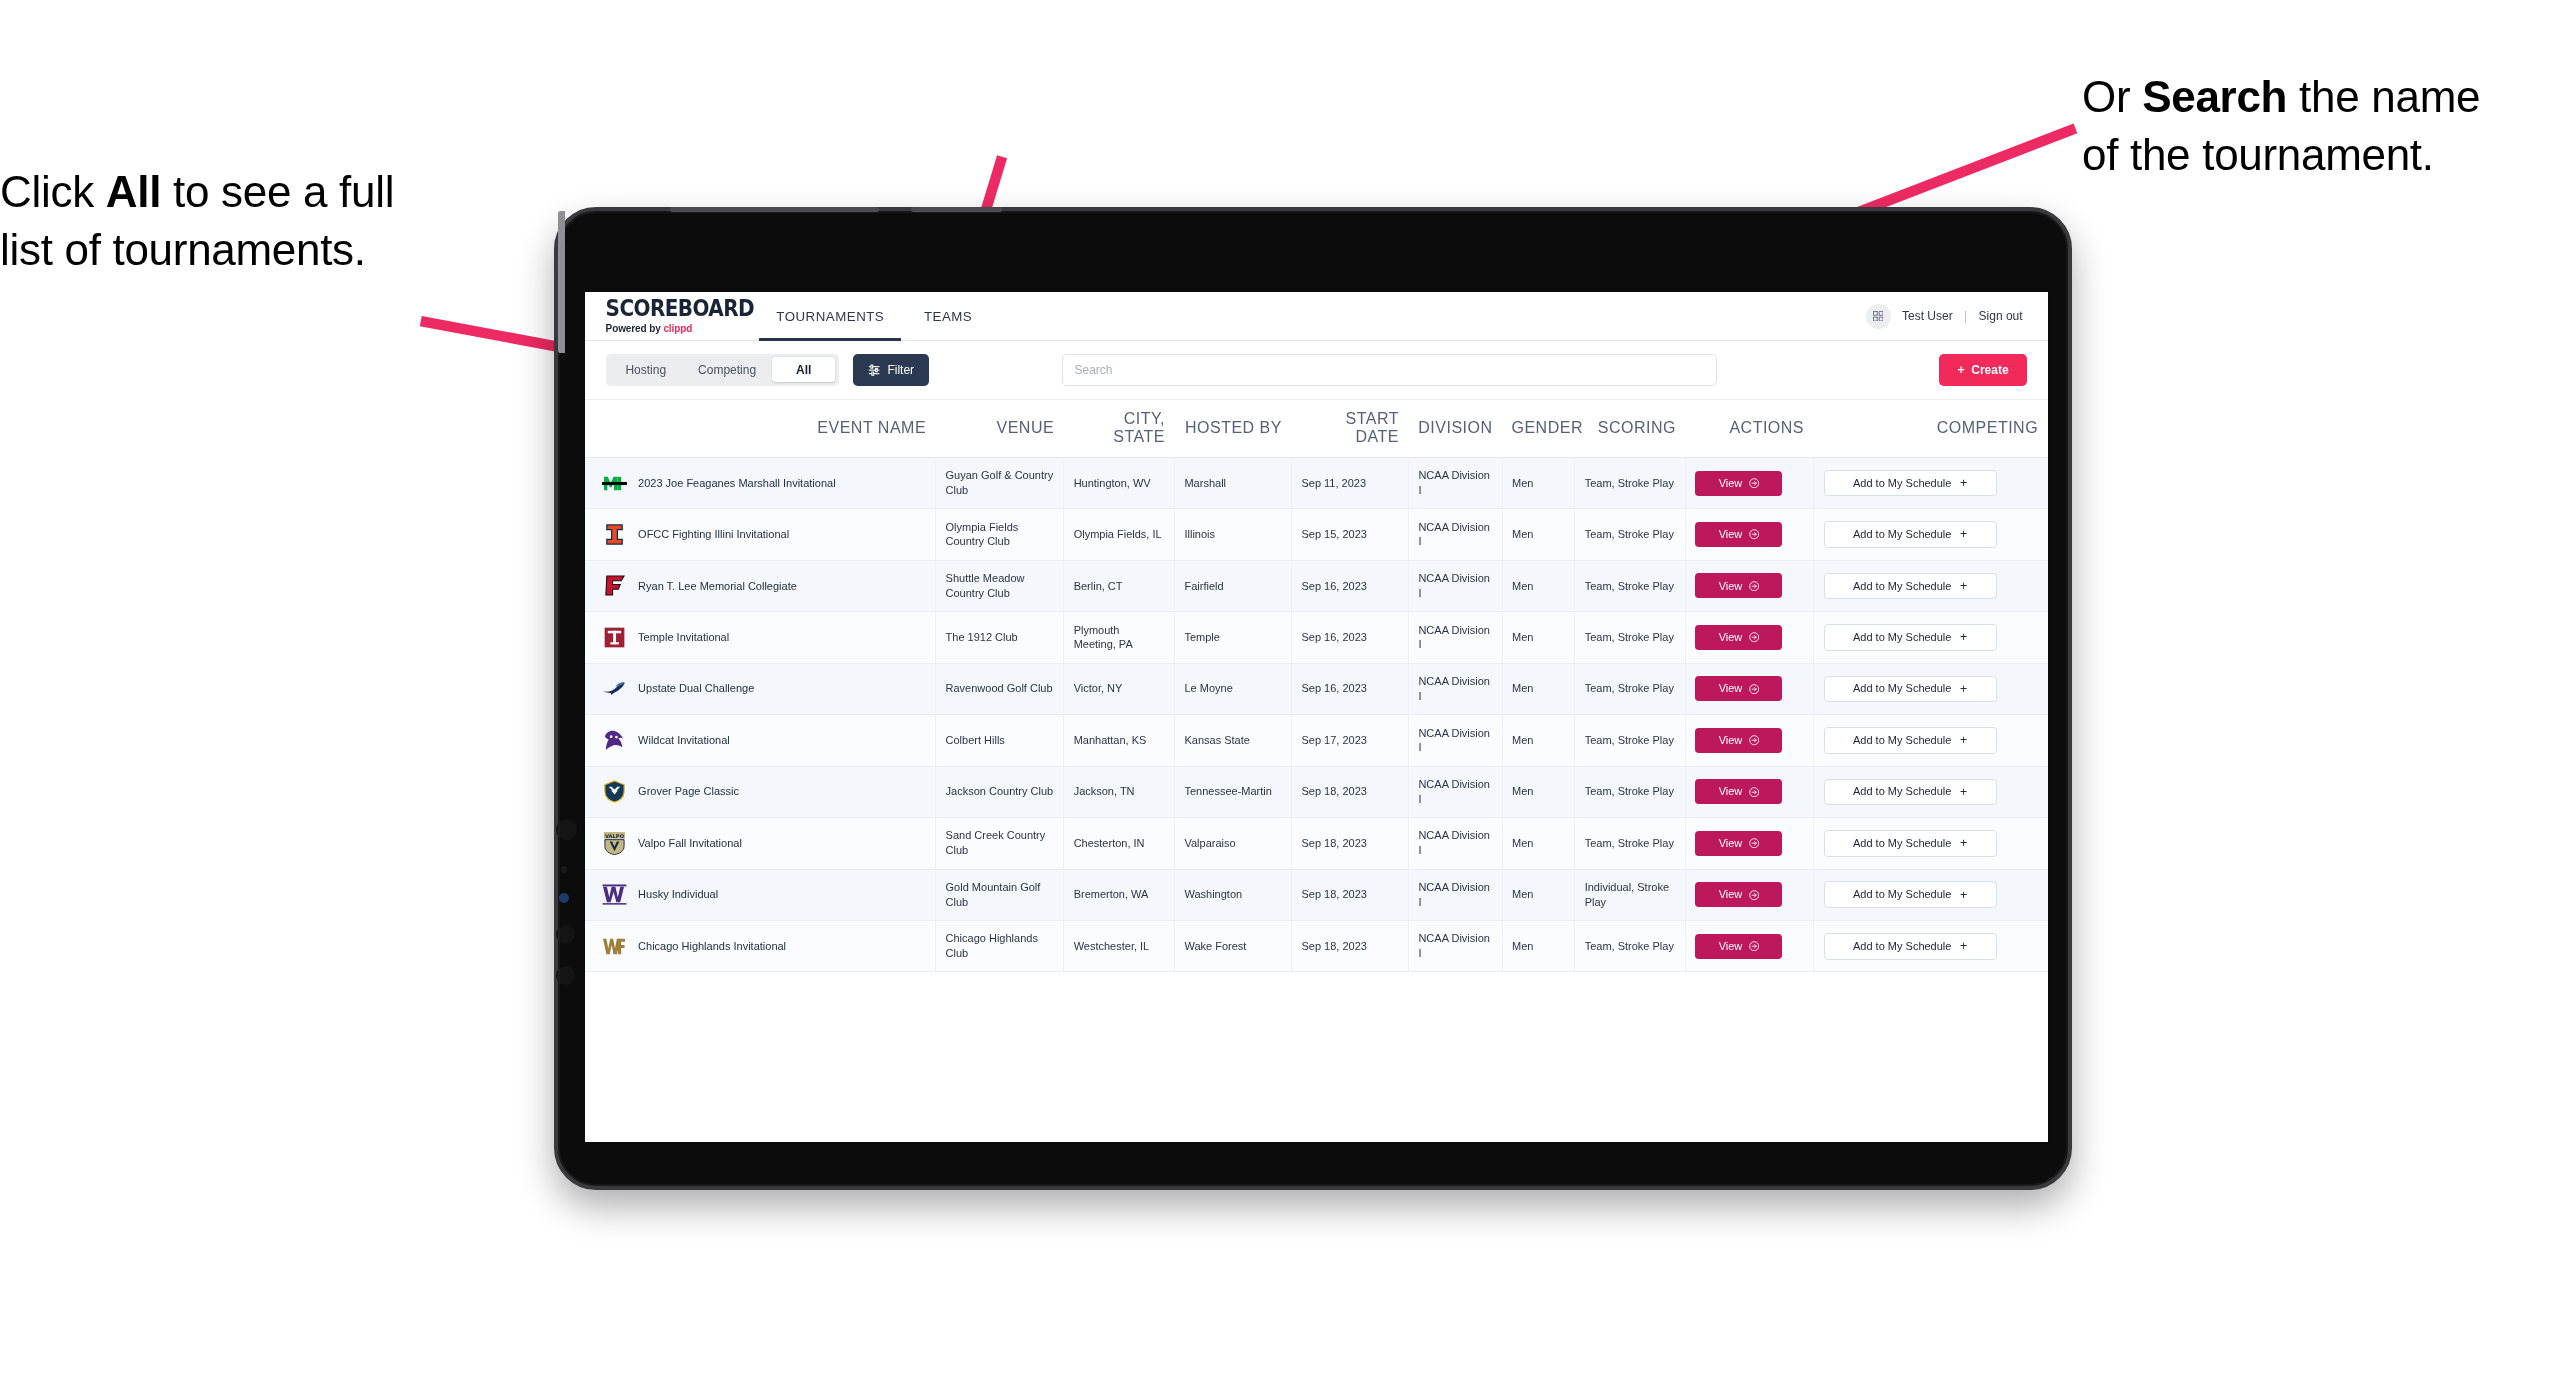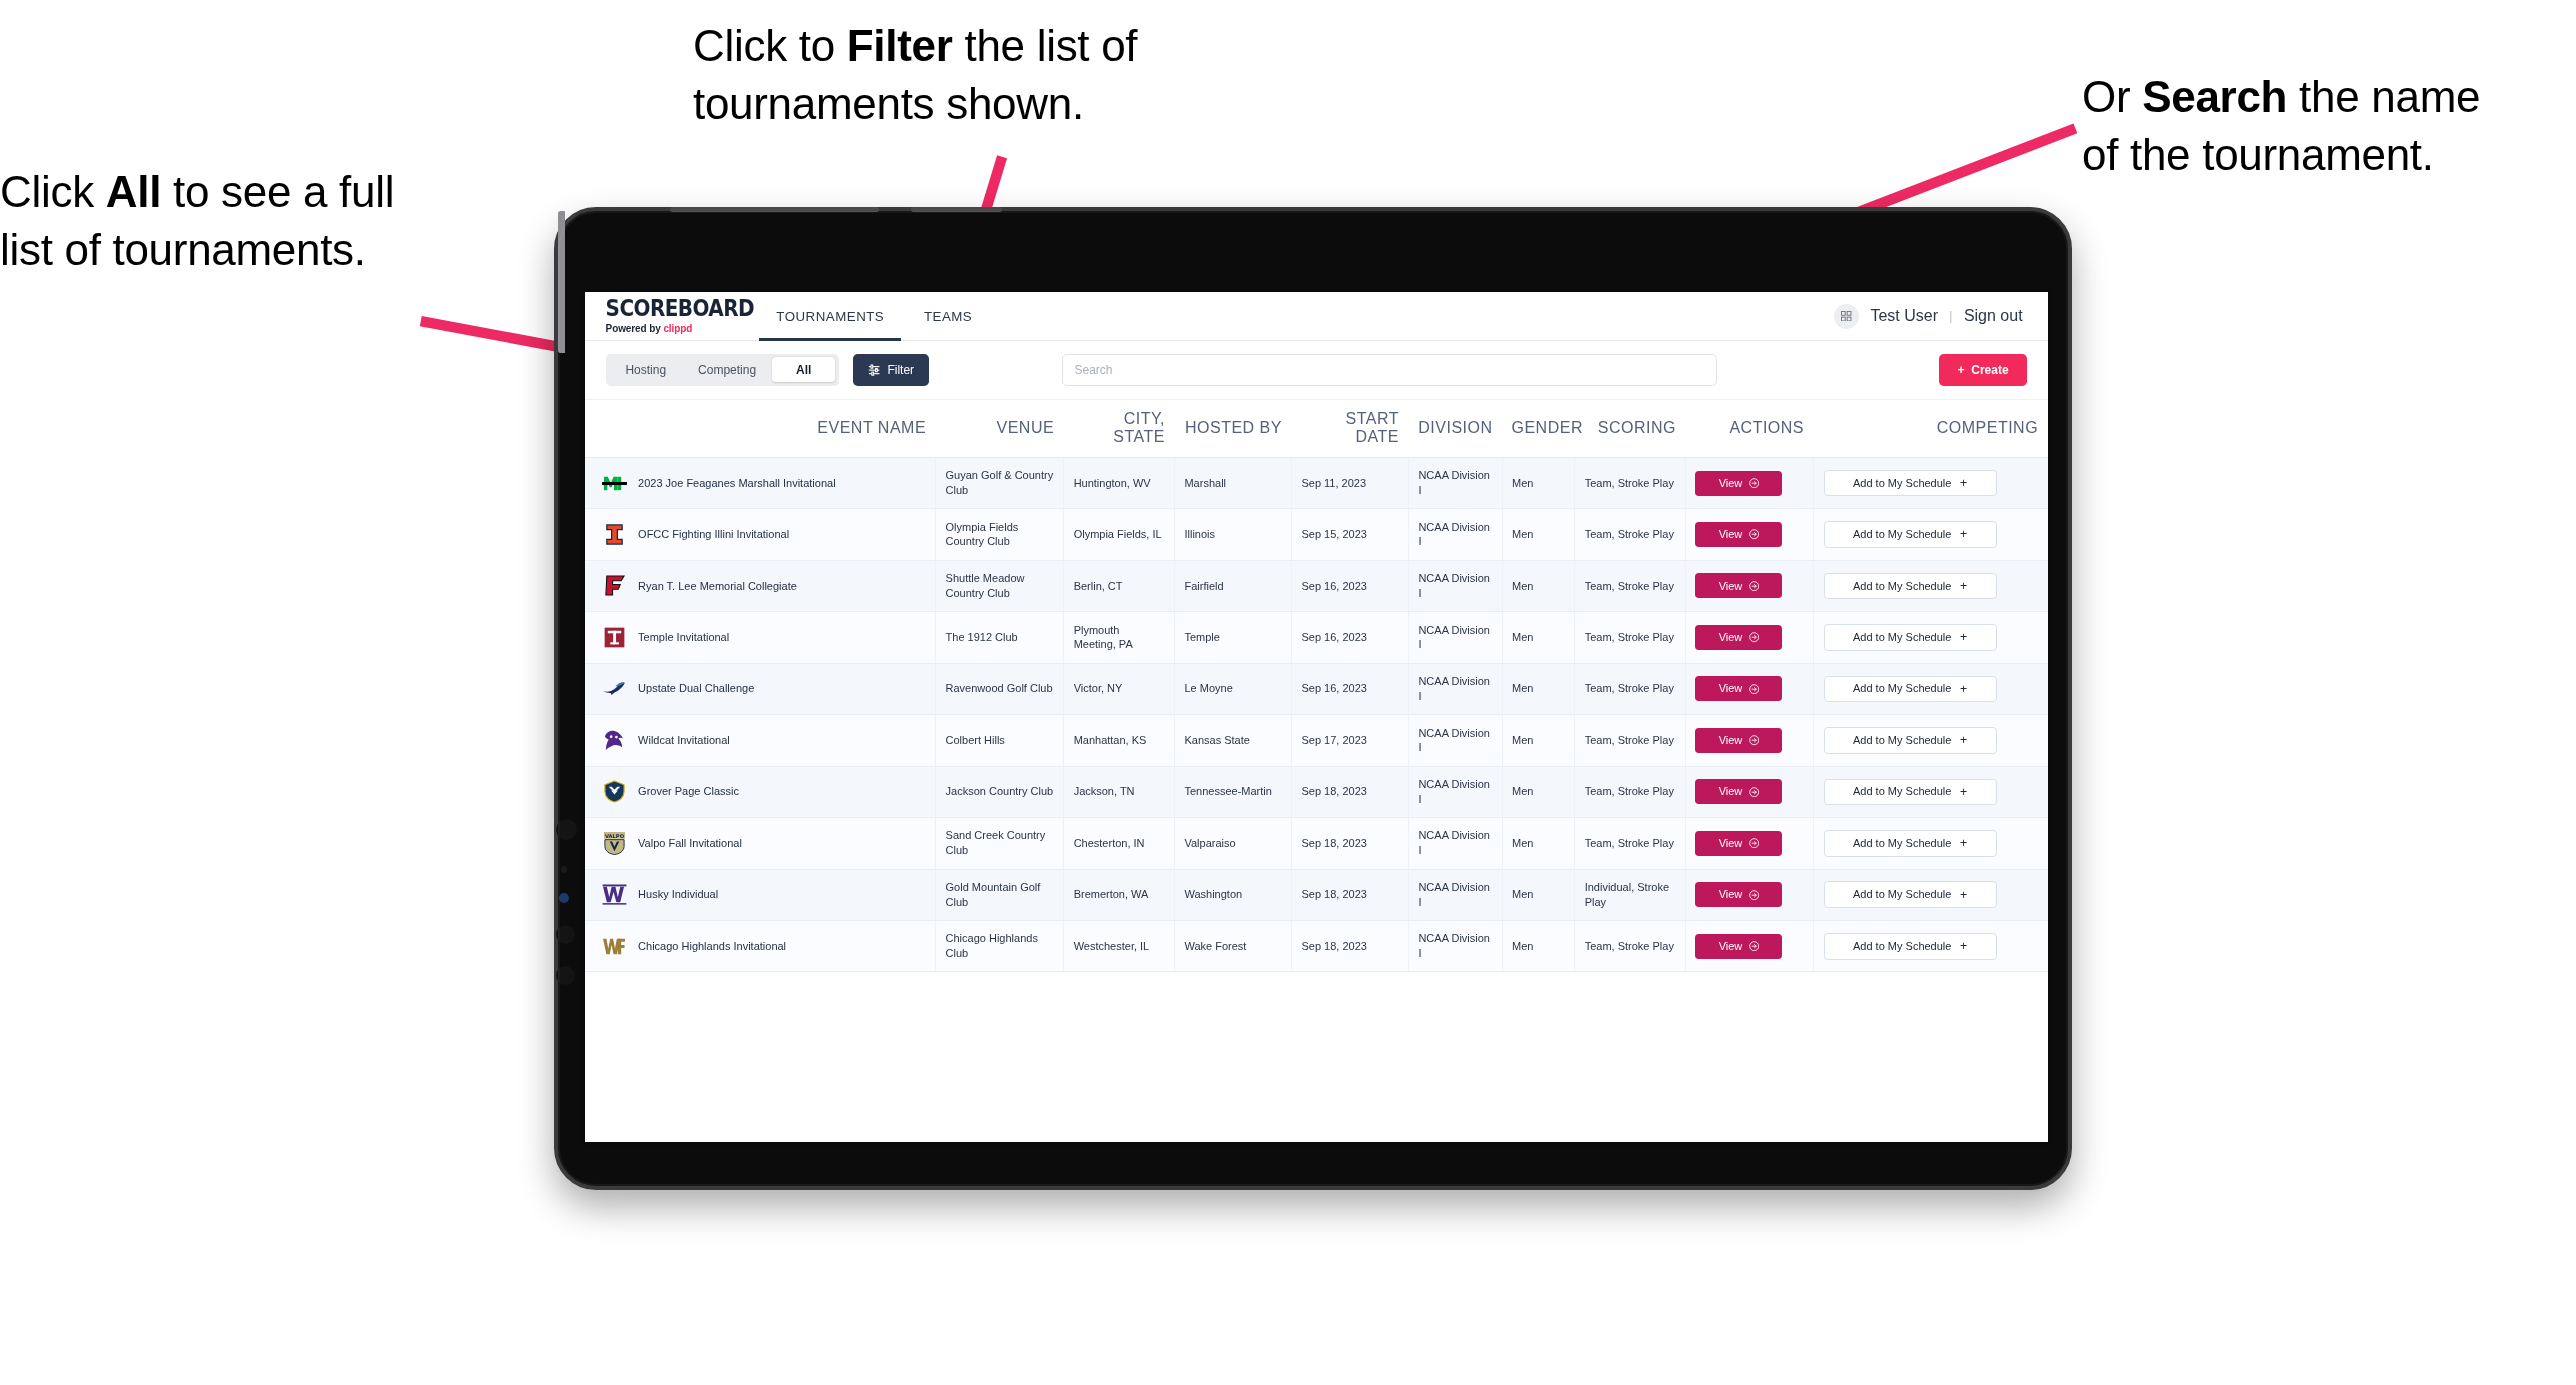--- a/index.html
+++ b/index.html
@@ -87,21 +87,21 @@
     content:""; position:absolute; left:0; right:0; bottom:0; height:2.8px; background:#27364b;
   }
   #topbar-right {
     margin-left: auto; display:flex; align-items:center; gap:11.4px; padding-right: 25px;
   }
   #avatar {
     width: 25px; height: 25px; border-radius: 50%;
     background: #eceef1; display:flex; align-items:center; justify-content:center;
     color:#6b7280;
   }
-  #user-name, #sign-out { font-size: 16px; color:#2d3748; }
+  #user-name, #sign-out { font-size: 12px; color:#2d3748; }
   #divider-bar { color:#b9bfc7; font-size:12px; }
 
   
   #controls {
     height: 59px; background:#fff;
     display:flex; align-items:center; padding: 0 21px;
     border-bottom: 0.9px solid #eceff3;
   }
   #segmented {
     display:flex; align-items:flex-end;
@@ -175,23 +175,20 @@
 </style>
 </head>
 <body>
 
 <div id="stage">
 
   <div class="callout" id="callout-all">
     <span>Click </span><b>All</b><span> to see a full list of tournaments.</span>
   </div>
 
-  <div class="callout" id="callout-filter">
-    <span>Click to </span><b>Filter</b><span> the list of tournaments shown.</span>
-  </div>
 
   <div class="callout" id="callout-search">
     <span>Or </span><b>Search</b><span> the name of the tournament.</span>
   </div>
 
   <svg class="arrow-svg" viewBox="0 0 2712 1459">
     <defs>
       <marker id="ah" markerWidth="5" markerHeight="5" refX="2.2" refY="2.5" orient="auto">
         <path d="M0,0 L5,2.5 L0,5 Z" fill="#ED2A63"></path>
       </marker>

